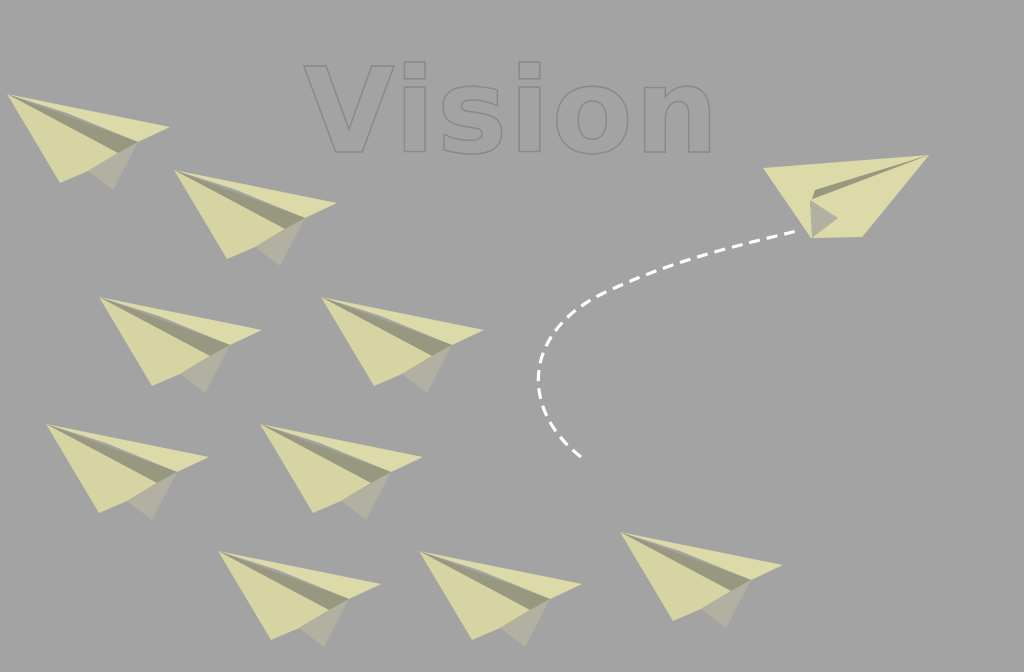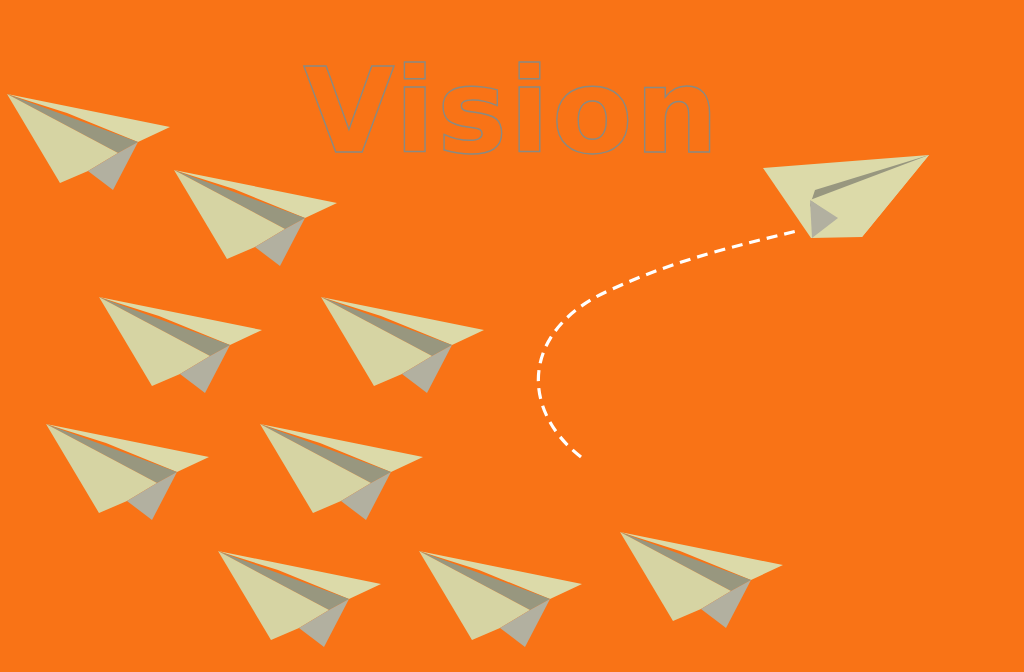--- a/index.html
+++ b/index.html
@@ -1,17 +1,17 @@
 <!DOCTYPE html>
 <html><head>
 <meta charset="utf-8">
 <style>
   html, body { margin:0; padding:0; background:#000; }
   body { width:1024px; height:672px; overflow:hidden; position:relative; font-family:"DejaVu Sans", sans-serif; }
-  .stage { position:absolute; left:0; top:0; width:1024px; height:672px; background:#f97316; }
+  .stage { position:absolute; left:0; top:0; width:1024px; height:672px; background:#a3a3a3; }
   svg.canvas { position:absolute; left:0; top:0; }
   .title { font-family:"DejaVu Sans", sans-serif; font-weight:bold; font-size:118px; letter-spacing:2px;
            fill:none; stroke:#8a8a82; stroke-width:1.4; }
 </style>
 </head>
 <body>
 
 <div class="stage">
   <svg class="canvas" width="1024" height="672" viewBox="0 0 1024 672">
     <defs>

